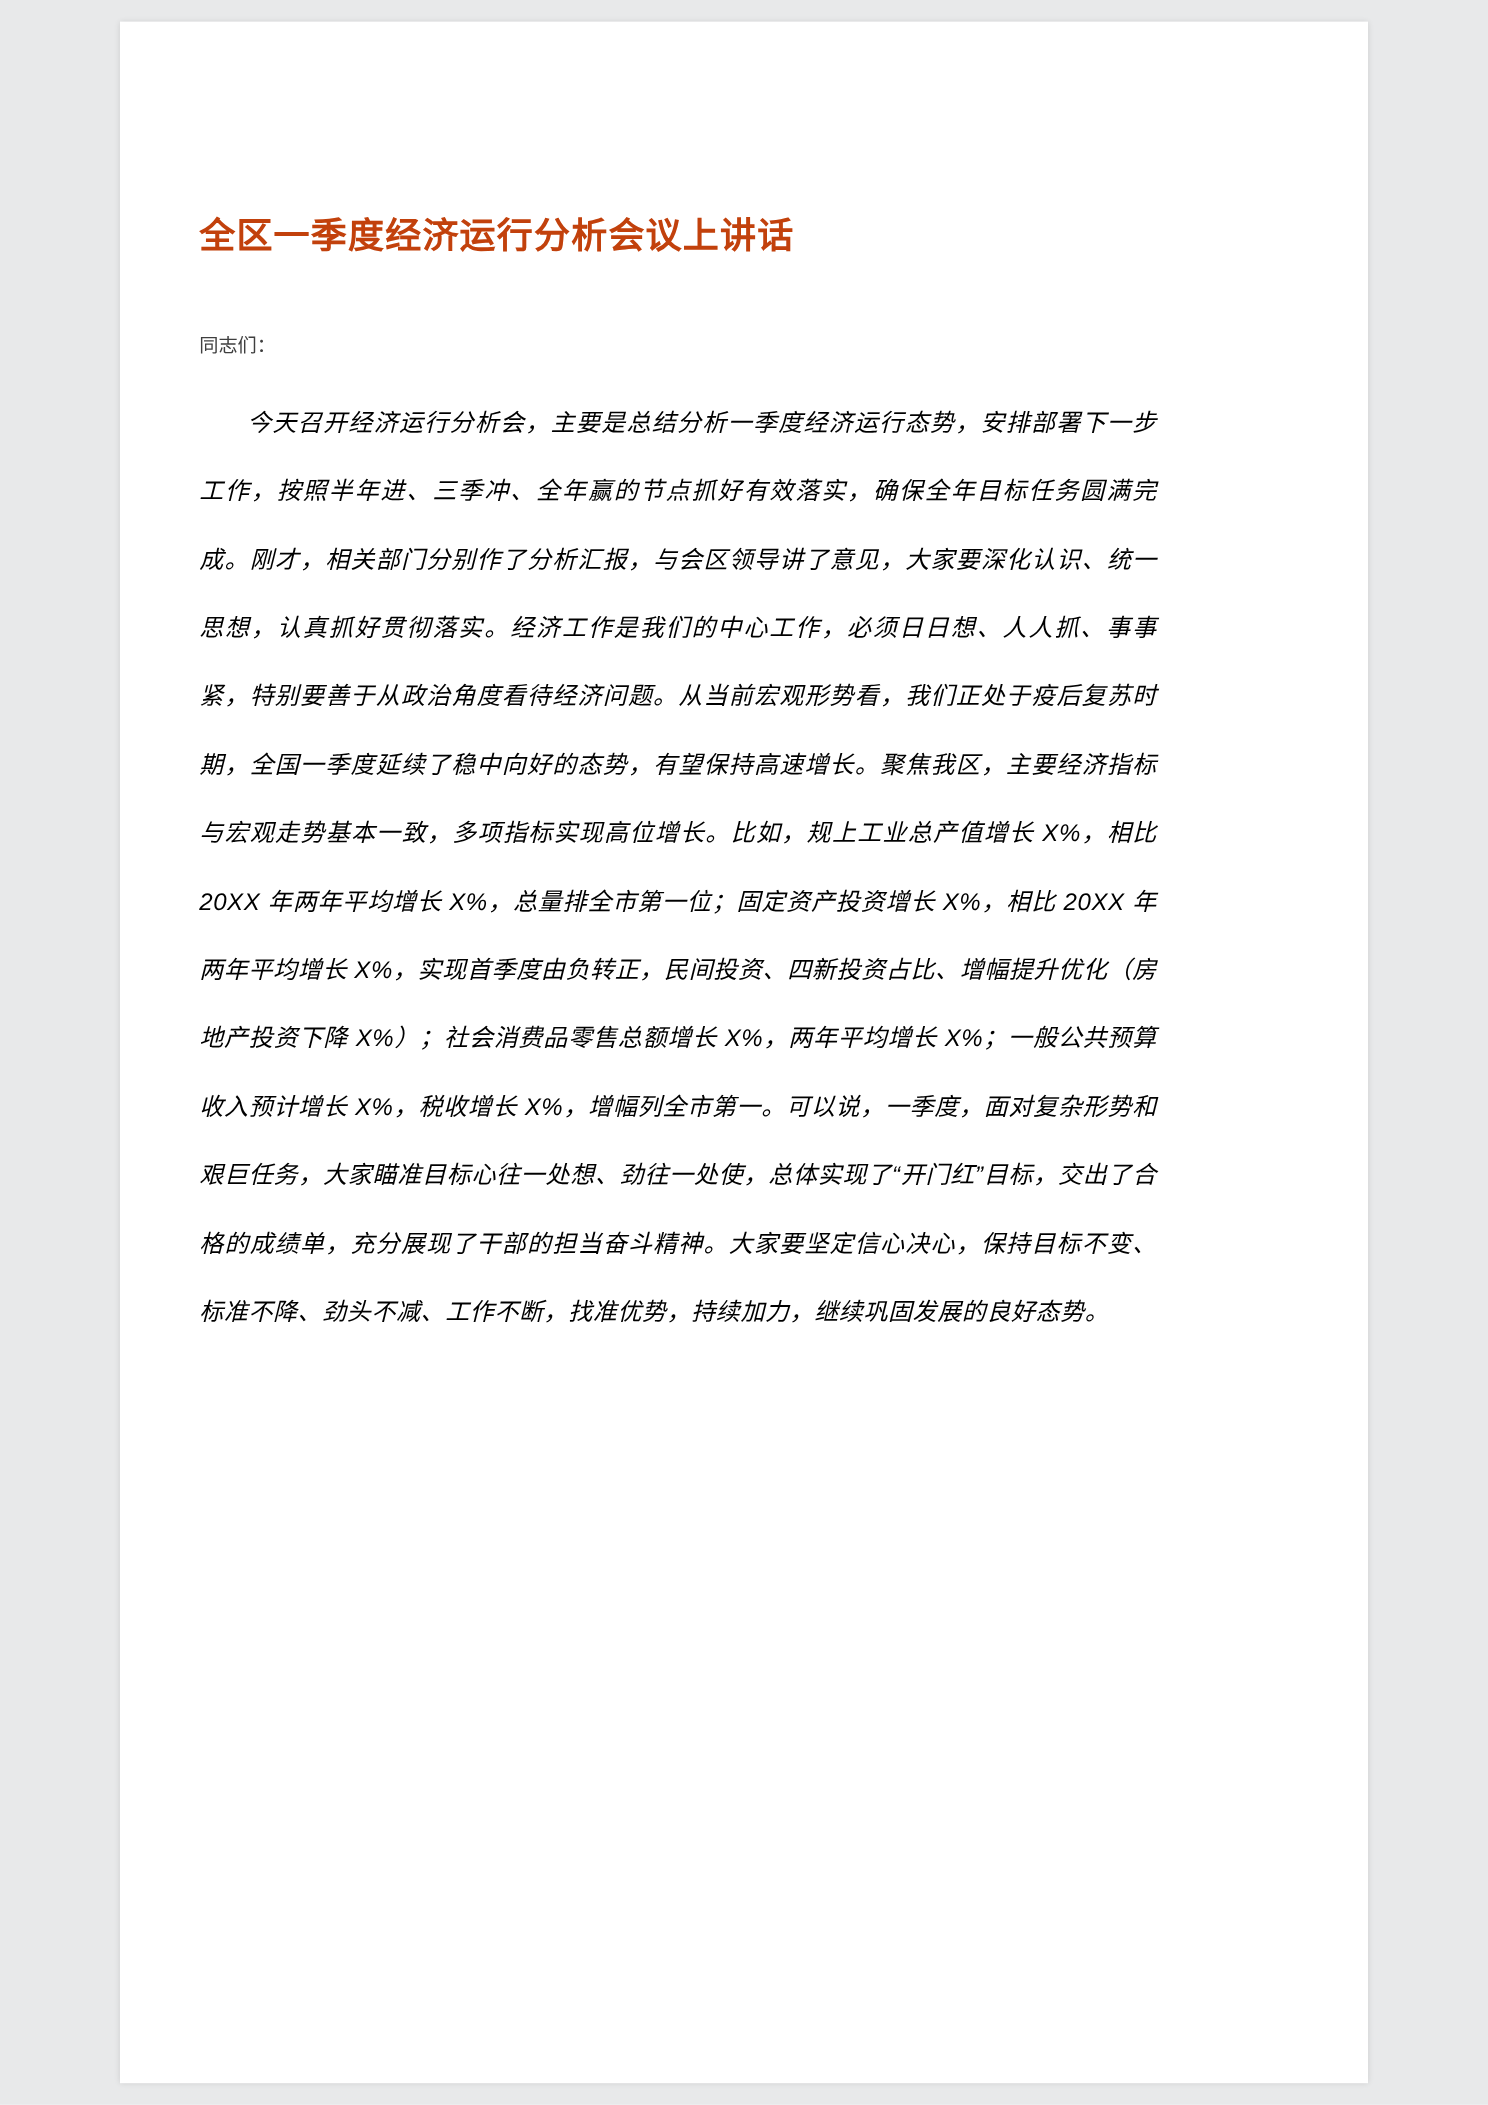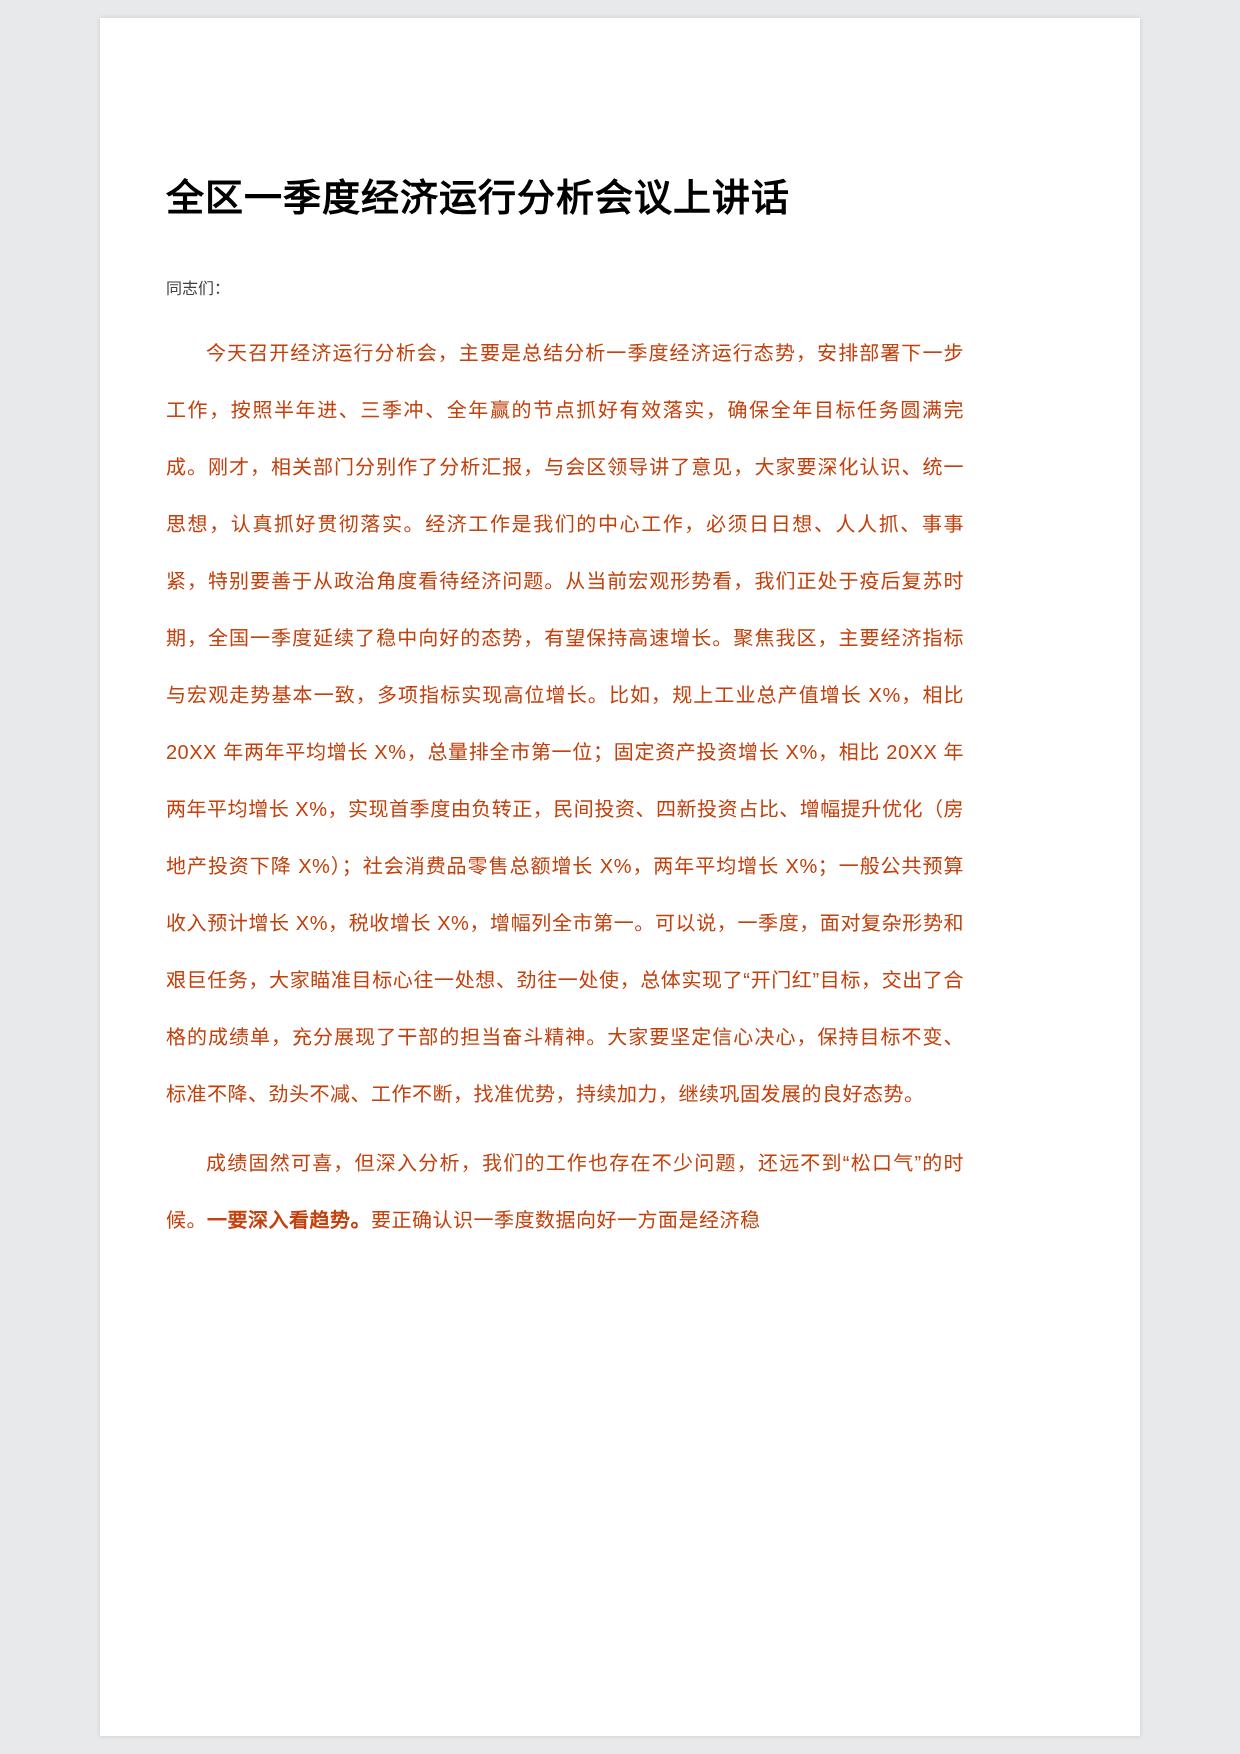--- a/index.html
+++ b/index.html
@@ -16,51 +16,51 @@
   .page {
     width: 1040px;
     height: 1718px;
     margin: 18px auto 0 auto;
     background: #ffffff;
     box-sizing: border-box;
     padding: 160px 176px 80px 66px;
     box-shadow: 0 0 5px rgba(0,0,0,0.12);
   }
   .doc-title {
-    font-size: 38px;
+    font-size: 30px;
     line-height: 40px;
     font-weight: bold;
-    color: #000000;
+    color: #c2410c;
     margin: 0 0 42px 0;
     letter-spacing: 1px;
   }
   .salutation {
     font-size: 16px;
     color: #3f3f3f;
     line-height: 57px;
     margin: 0 0 8px 0;
   }
   .content p.para {
     font-size: 20px;
-    color: #c2410c;
+    color: #000000;
     line-height: 57px;
     text-align: justify;
     text-indent: 2em;
     margin: 0 0 12px 0;
     letter-spacing: 0.5px;
+    font-style: italic;
   }
   .content .seg-bold {
     font-weight: bold;
   }
 </style>
 </head>
 <body>
 
 <div class="page">
   <h1 class="doc-title">全区一季度经济运行分析会议上讲话</h1>
 
   <p class="salutation">同志们：</p>
 
   <div class="content">
       <p class="para"><span class="seg-normal">今天召开经济运行分析会，主要是总结分析一季度经济运行态势，安排部署下一步工作，按照半年进、三季冲、全年赢的节点抓好有效落实，确保全年目标任务圆满完成。刚才，相关部门分别作了分析汇报，与会区领导讲了意见，大家要深化认识、统一思想，认真抓好贯彻落实。经济工作是我们的中心工作，必须日日想、人人抓、事事紧，特别要善于从政治角度看待经济问题。从当前宏观形势看，我们正处于疫后复苏时期，全国一季度延续了稳中向好的态势，有望保持高速增长。聚焦我区，主要经济指标与宏观走势基本一致，多项指标实现高位增长。比如，规上工业总产值增长 X%，相比 20XX 年两年平均增长 X%，总量排全市第一位；固定资产投资增长 X%，相比 20XX 年两年平均增长 X%，实现首季度由负转正，民间投资、四新投资占比、增幅提升优化（房地产投资下降 X%）；社会消费品零售总额增长 X%，两年平均增长 X%；一般公共预算收入预计增长 X%，税收增长 X%，增幅列全市第一。可以说，一季度，面对复杂形势和艰巨任务，大家瞄准目标心往一处想、劲往一处使，总体实现了“开门红”目标，交出了合格的成绩单，充分展现了干部的担当奋斗精神。大家要坚定信心决心，保持目标不变、标准不降、劲头不减、工作不断，找准优势，持续加力，继续巩固发展的良好态势。</span></p>
-      <p class="para"><span class="seg-normal">成绩固然可喜，但深入分析，我们的工作也存在不少问题，还远不到“松口气”的时候。</span><span class="seg-bold">一要深入看趋势。</span><span class="seg-normal">要正确认识一季度数据向好一方面是经济稳</span></p>
     </div>
 </div>
 
 </body></html>

